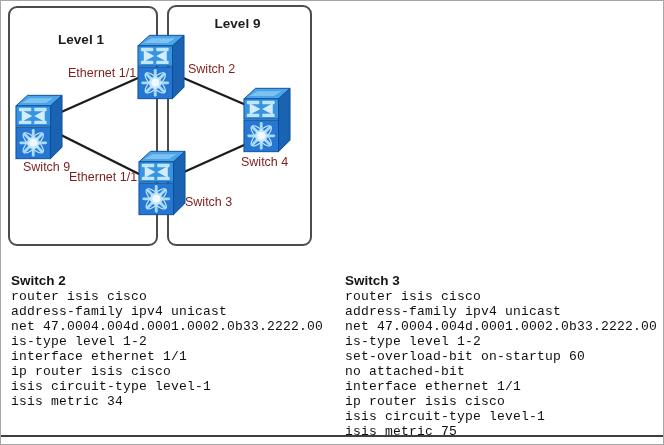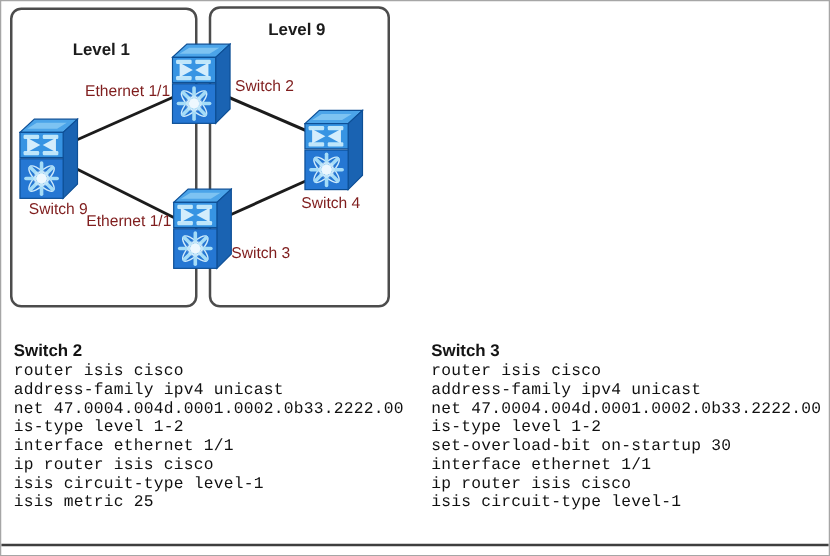--- a/index.html
+++ b/index.html
@@ -109,29 +109,31 @@
 
   <div class="cfg" style="left:10px;">
     <div class="cfg-title">Switch 2</div>
     <div class="cfg-line">router isis cisco</div>
     <div class="cfg-line">address-family ipv4 unicast</div>
     <div class="cfg-line">net 47.0004.004d.0001.0002.0b33.2222.00</div>
     <div class="cfg-line">is-type level 1-2</div>
     <div class="cfg-line">interface ethernet 1/1</div>
     <div class="cfg-line">ip router isis cisco</div>
     <div class="cfg-line">isis circuit-type level-1</div>
-    <div class="cfg-line">isis metric 25</div>
+    <div class="cfg-line">isis metric 34</div>
   </div>
 
   <div class="cfg" style="left:344px;">
     <div class="cfg-title">Switch 3</div>
     <div class="cfg-line">router isis cisco</div>
     <div class="cfg-line">address-family ipv4 unicast</div>
     <div class="cfg-line">net 47.0004.004d.0001.0002.0b33.2222.00</div>
     <div class="cfg-line">is-type level 1-2</div>
-    <div class="cfg-line">set-overload-bit on-startup 30</div>
+    <div class="cfg-line">set-overload-bit on-startup 60</div>
+    <div class="cfg-line">no attached-bit</div>
     <div class="cfg-line">interface ethernet 1/1</div>
     <div class="cfg-line">ip router isis cisco</div>
     <div class="cfg-line">isis circuit-type level-1</div>
+    <div class="cfg-line">isis metric 75</div>
   </div>
 
   <div class="bottom-rule"></div>
 </div>
 
 </body></html>

